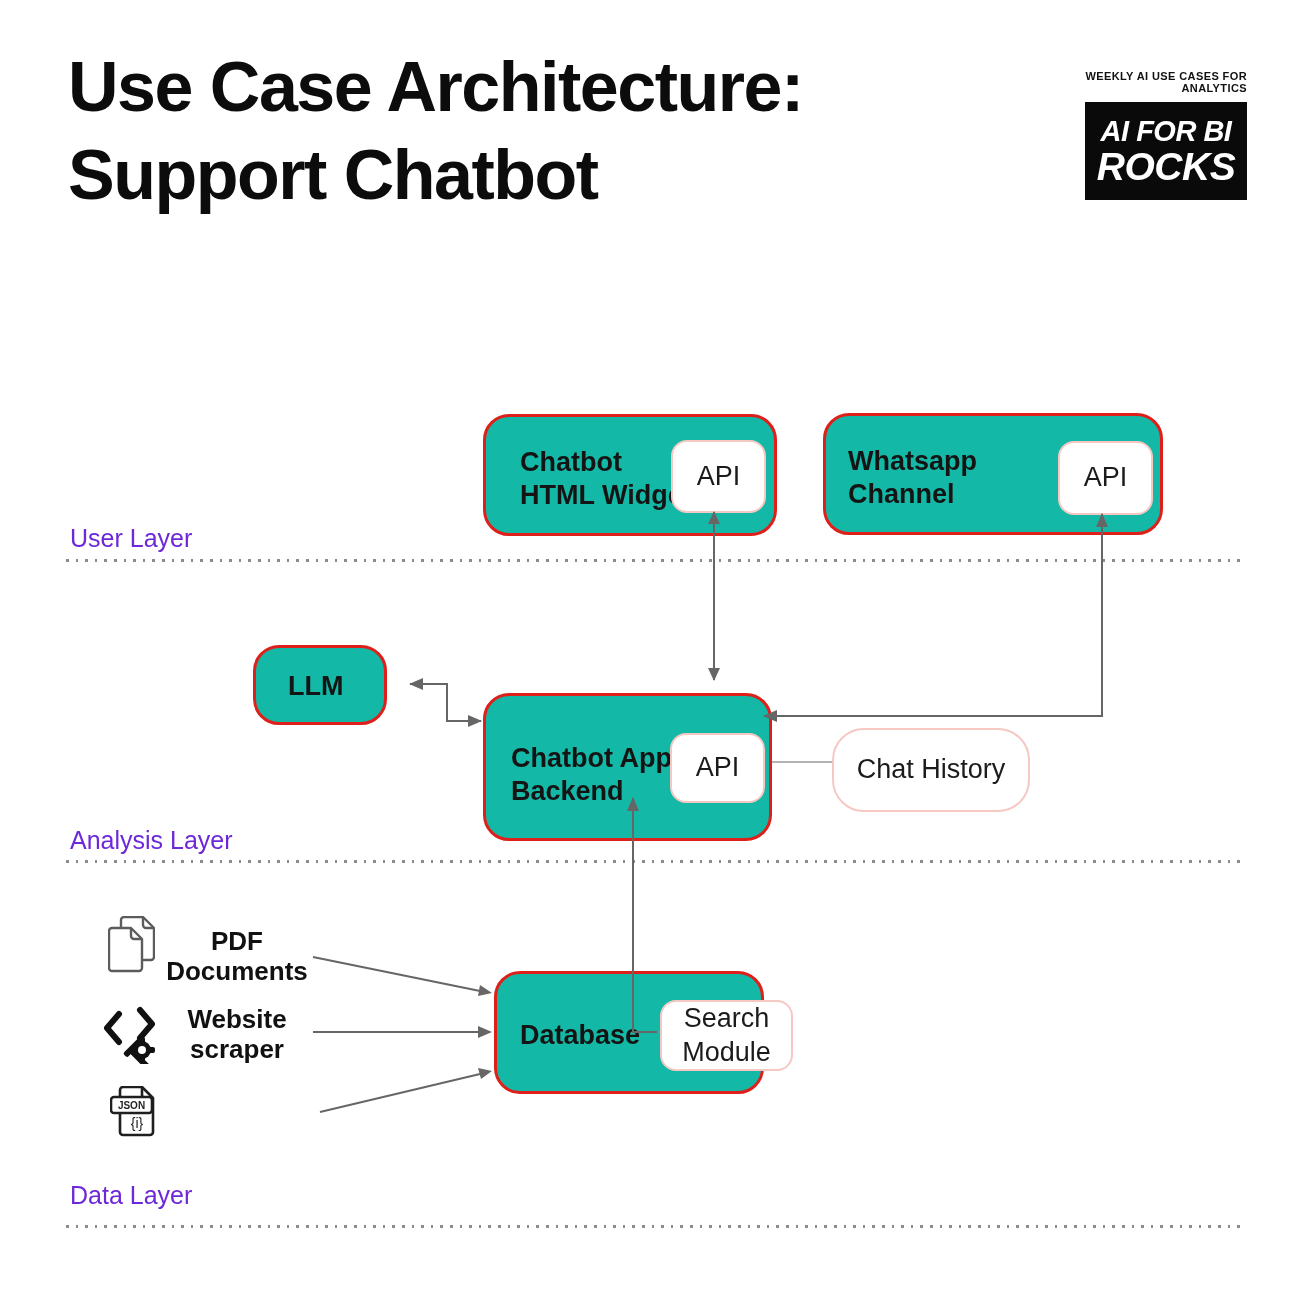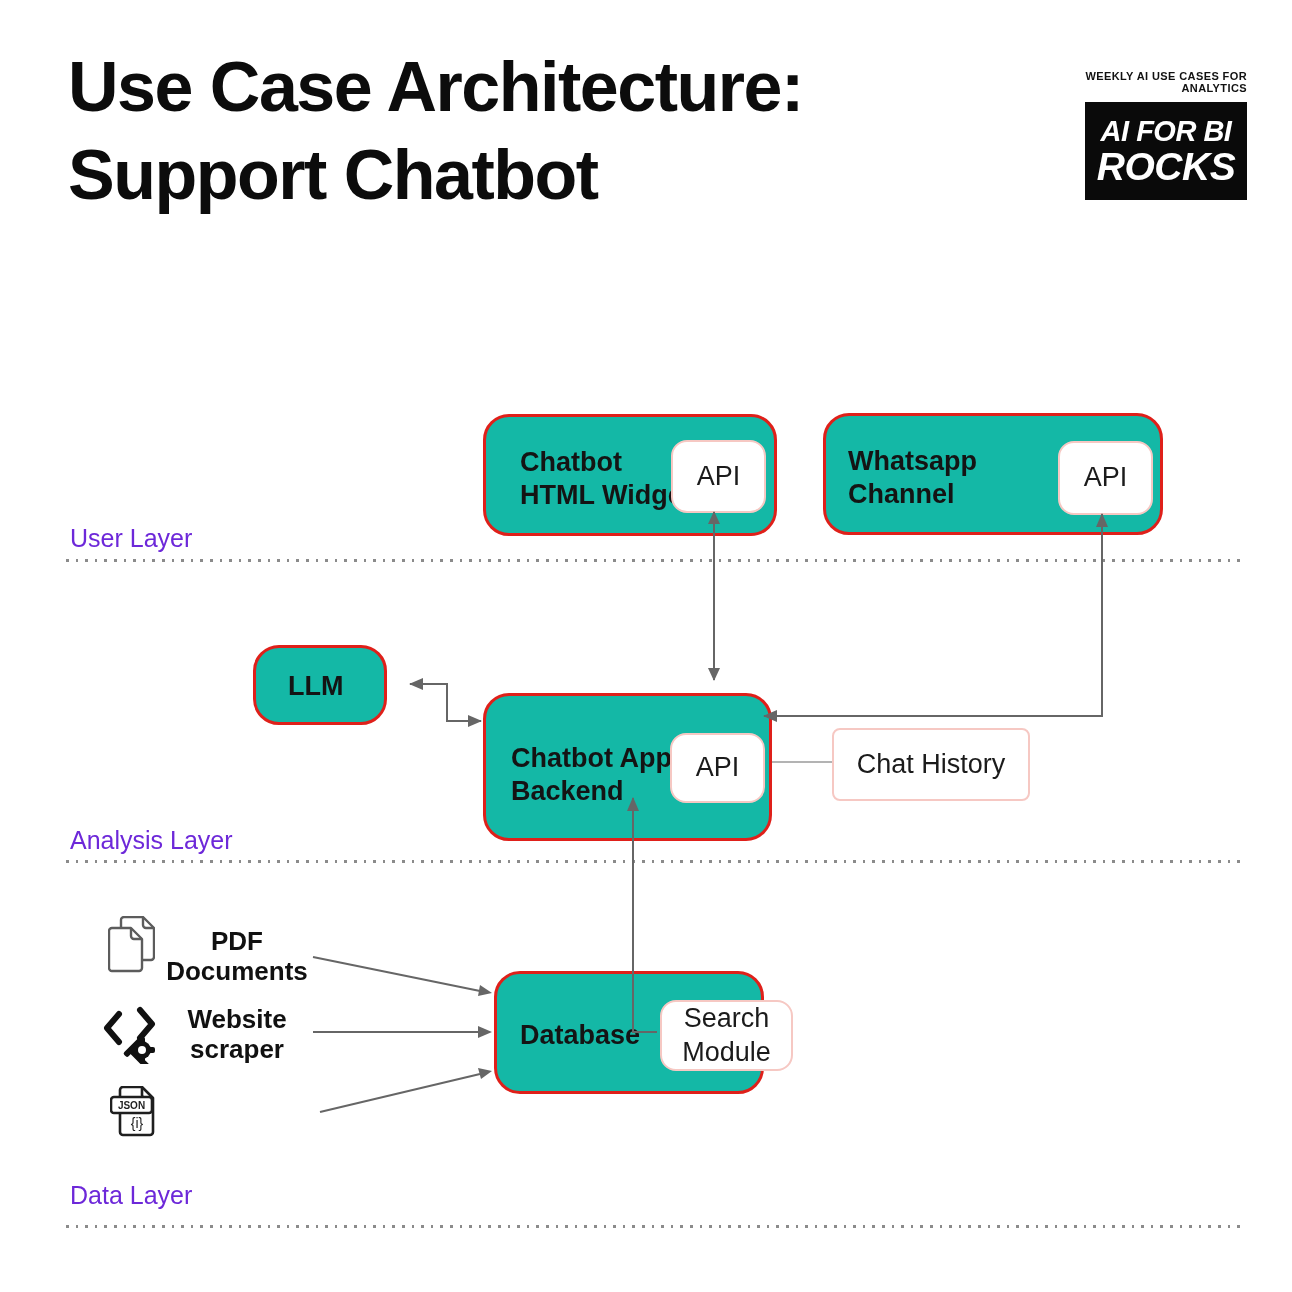--- a/index.html
+++ b/index.html
@@ -97,21 +97,21 @@
   <div class="box node" style="left:483px;top:645px;width:289px;height:148px;margin-top:48px;">
     <div class="box-label" style="left:25px;top:46px;">
       <div>Chatbot App</div>
       <div>Backend</div>
     </div>
     <div class="subbox" style="left:184px;top:37px;width:95px;height:70px;">
       <span>API</span>
     </div>
   </div>
 
-  <div class="subbox node" style="left:832px;top:728px;width:198px;height:73px;border-radius:8px;">
+  <div class="subbox node" style="left:832px;top:728px;width:198px;height:84px;border-radius:32px;">
     <span>Chat History</span>
   </div>
 
   <div class="box node" style="left:494px;top:971px;width:270px;height:123px;">
     <div class="box-label" style="left:23px;top:45px;">Database</div>
     <div class="subbox" style="left:163px;top:26px;width:133px;height:71px;">
       <span>
         <span style="display:block;">Search</span>
         <span style="display:block;">Module</span>
       </span>

